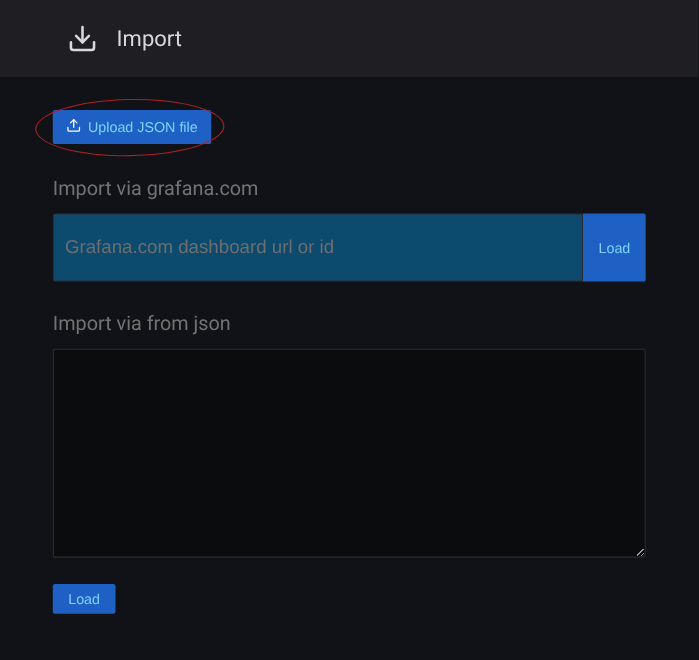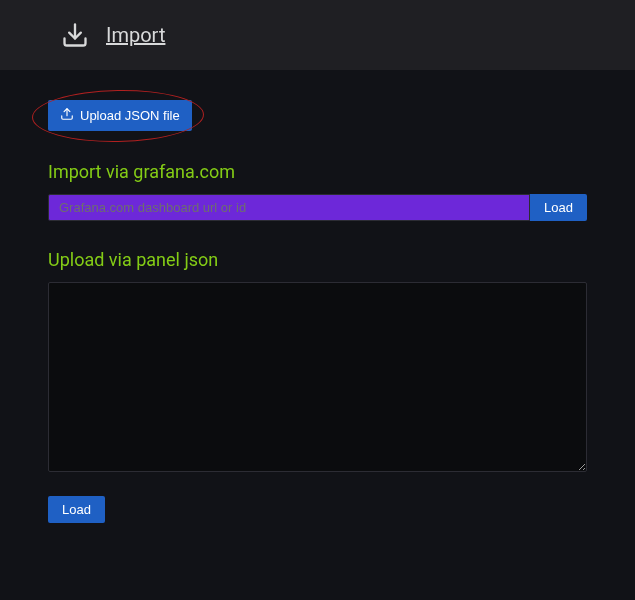--- a/index.html
+++ b/index.html
@@ -14,21 +14,20 @@
       font-family: -apple-system, BlinkMacSystemFont, "Segoe UI", Roboto, Helvetica, Arial, sans-serif;
       color: #d8d9da;
       overflow: hidden;
     }
     .header {
       background: #1f1f23;
       padding: 20px 20px 20px 60px;
       display: flex;
       align-items: center;
       gap: 16px;
-      text-decoration: underline;
     }
     .header-icon {
       width: 30px;
       height: 30px;
       display: flex;
       align-items: center;
       justify-content: center;
     }
     .header-text {
       display: flex;
@@ -59,21 +58,21 @@
       left: -16px;
       width: 172px;
       height: 52px;
       border: 1.5px solid #b02020;
       border-radius: 50%;
       pointer-events: none;
       transform: rotate(-1deg);
     }
     .btn-primary {
       background: #1f60c4;
-      color: #ffffff;
+      color: #7dd3fc;
       border: none;
       border-radius: 2px;
       padding: 7px 12px;
       font-size: 13px;
       font-weight: 500;
       cursor: pointer;
       display: inline-flex;
       align-items: center;
       gap: 6px;
     }
@@ -81,34 +80,34 @@
       padding: 6px 14px;
       font-size: 13px;
       font-weight: 400;
     }
     .section {
       margin-bottom: 28px;
     }
     .section-title {
       font-size: 18px;
       font-weight: 400;
-      color: #84cc16;
+      color: #737373;
       margin-bottom: 12px;
     }
     .input-row {
       display: flex;
       gap: 0;
     }
     .text-input {
       flex: 1;
-      background: #6d28d9;
+      background: #0c4a6e;
       border: 1px solid #2c2c34;
       color: #d8d9da;
-      padding: 3px 10px;
-      font-size: 13px;
+      padding: 20px 10px;
+      font-size: 17px;
       border-radius: 2px 0 0 2px;
       outline: none;
     }
     .text-input::placeholder {
       color: #6e6e6e;
     }
     .input-row .btn-primary {
       border-radius: 0 2px 2px 0;
     }
     .textarea {
@@ -160,18 +159,18 @@
 
   <div class="section">
     <h2 class="section-title">Import via grafana.com</h2>
     <div class="input-row">
       <input type="text" class="text-input" placeholder="Grafana.com dashboard url or id" style="">
       <button class="btn-primary btn-small">Load</button>
     </div>
   </div>
 
   <div class="section">
-    <h2 class="section-title">Upload via panel json</h2>
+    <h2 class="section-title">Import via from json</h2>
     <textarea class="textarea" style=""></textarea>
     <button class="btn-primary btn-small">Load</button>
   </div>
 
 </div>
 
 </body></html>

